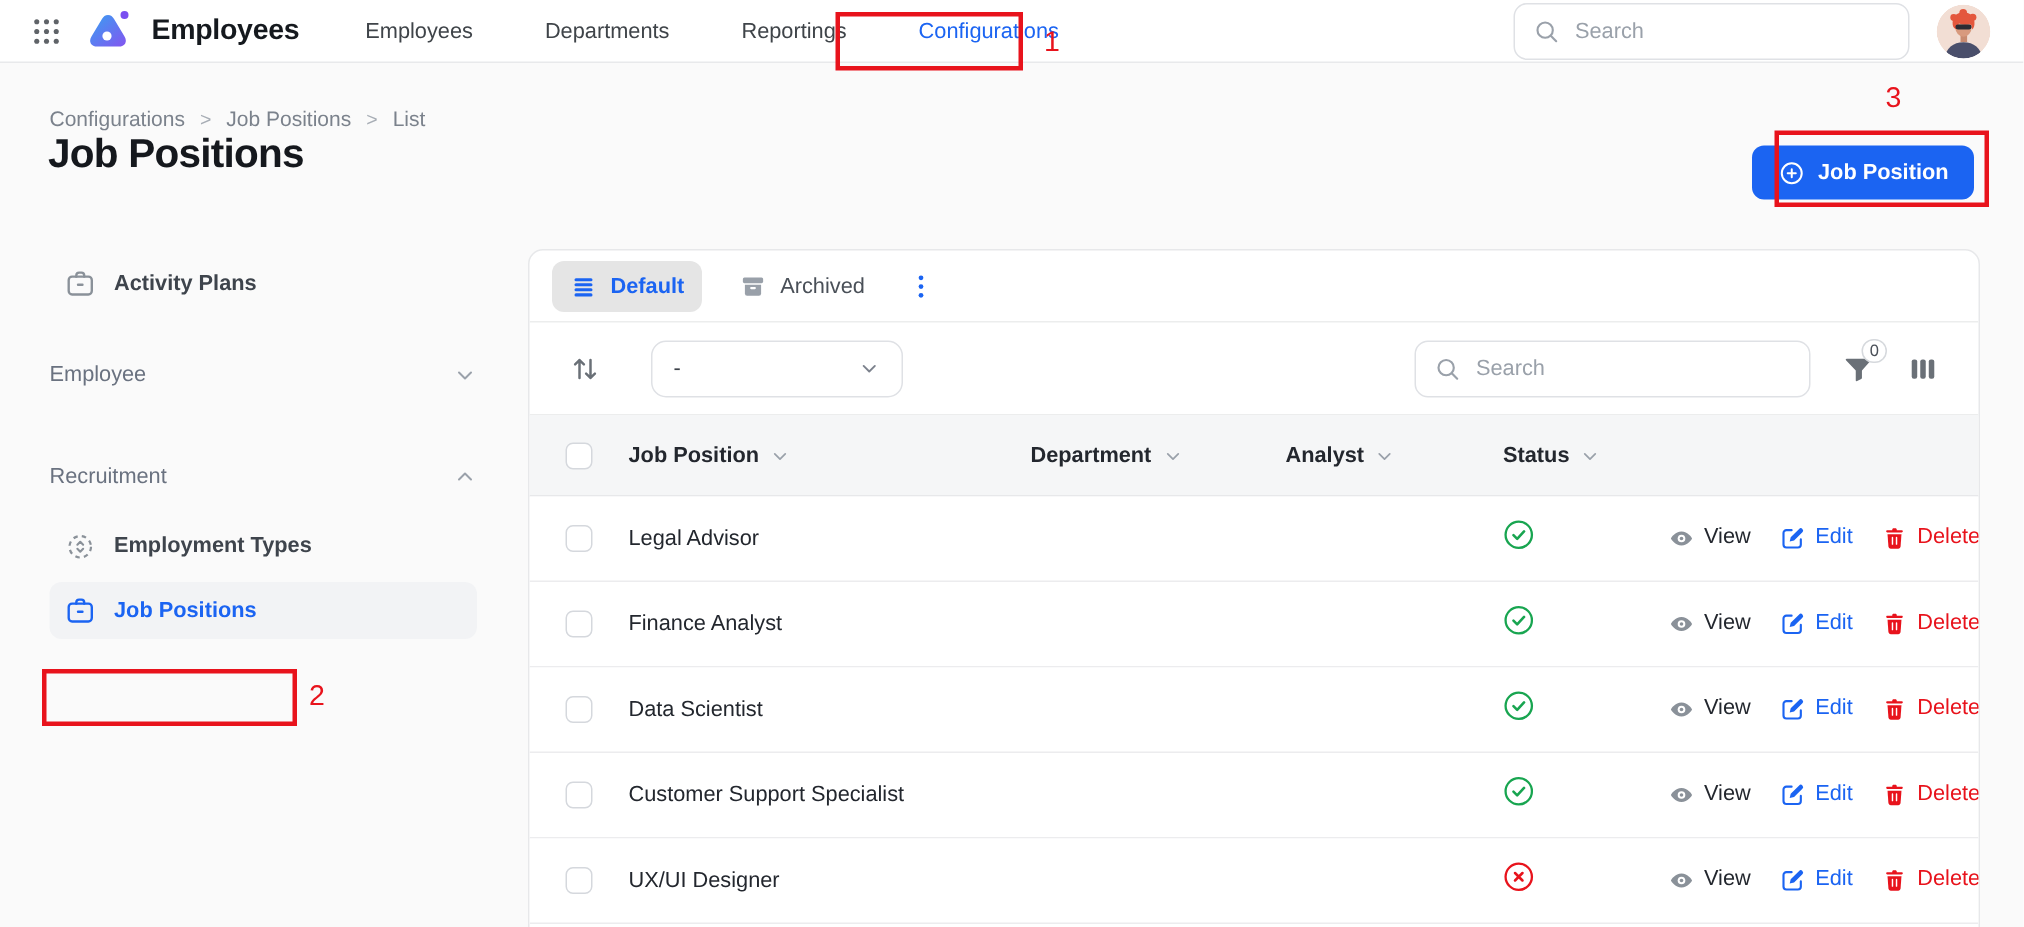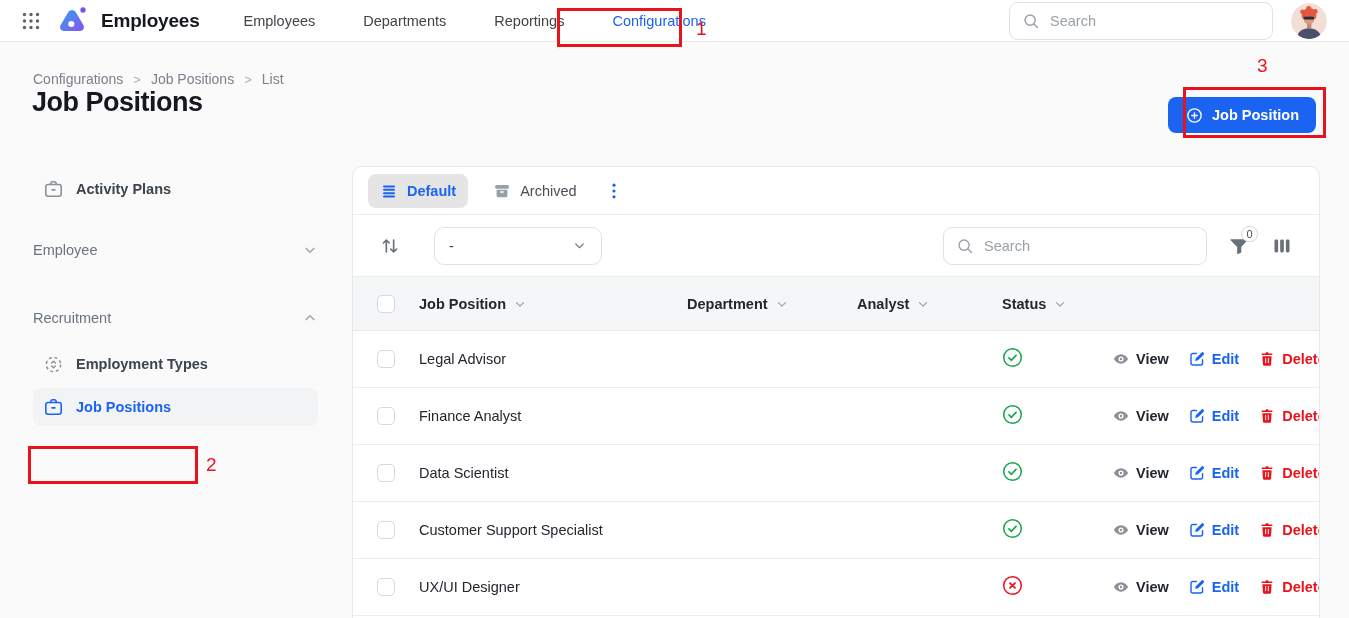--- a/index.html
+++ b/index.html
@@ -91,21 +91,21 @@
   .th { display:flex; align-items:center; gap:7px; font-size:14.5px; font-weight:700; color:#23272e; }
   .th .chev { width:14px; height:14px; color:#9aa1aa; }
   .trow { height:57px; border-bottom:1px solid #ececee; background:#fff; }
   .checkbox { width:18px; height:18px; border:1.5px solid #d5d8dd; border-radius:5px; background:#fff; cursor:pointer; }
   .name-cell { font-size:14.5px; color:#23272e; }
   .status-icon { width:21px; height:21px; display:inline-block; }
   .status-icon svg { display:none; }
   .status-icon[data-status="active"] svg.ic-check { display:block; }
   .status-icon[data-status="inactive"] svg.ic-cross { display:block; }
   .actions-cell { display:flex; justify-content:flex-end; align-items:center; gap:19px; padding-right:28px; }
-  .action { display:flex; align-items:center; gap:6px; font-size:14.5px; font-weight:700; }
+  .action { display:flex; align-items:flex-start; gap:6px; font-size:14.5px; font-weight:400; }
   .action .aicon { width:18px; height:18px; }
   .action.view { color:#23272e; } .action.view .aicon { color:#8a9199; }
   .action.edit { color:#1b64f2; }
   .action.delete { color:#e8131c; }
 
   
   .annotations { position:absolute; inset:0; pointer-events:none; z-index:40; }
   .ann-box { position:absolute; border:3px solid #e8131c; }
   .ann-num { position:absolute; color:#e8131c; font-size:19px; }
 </style>

